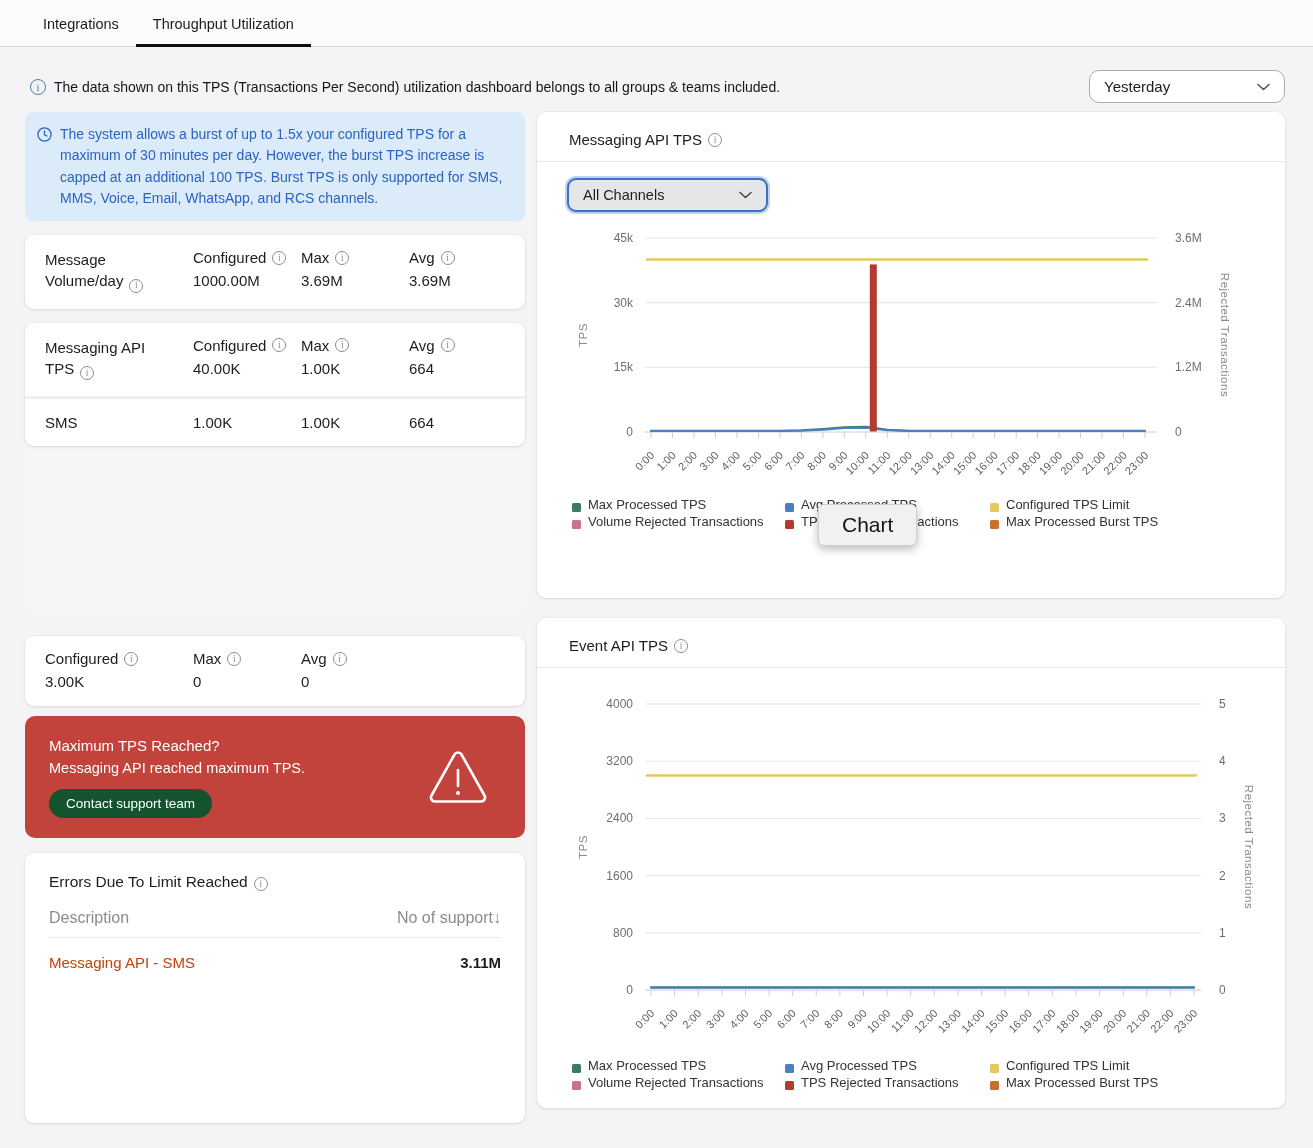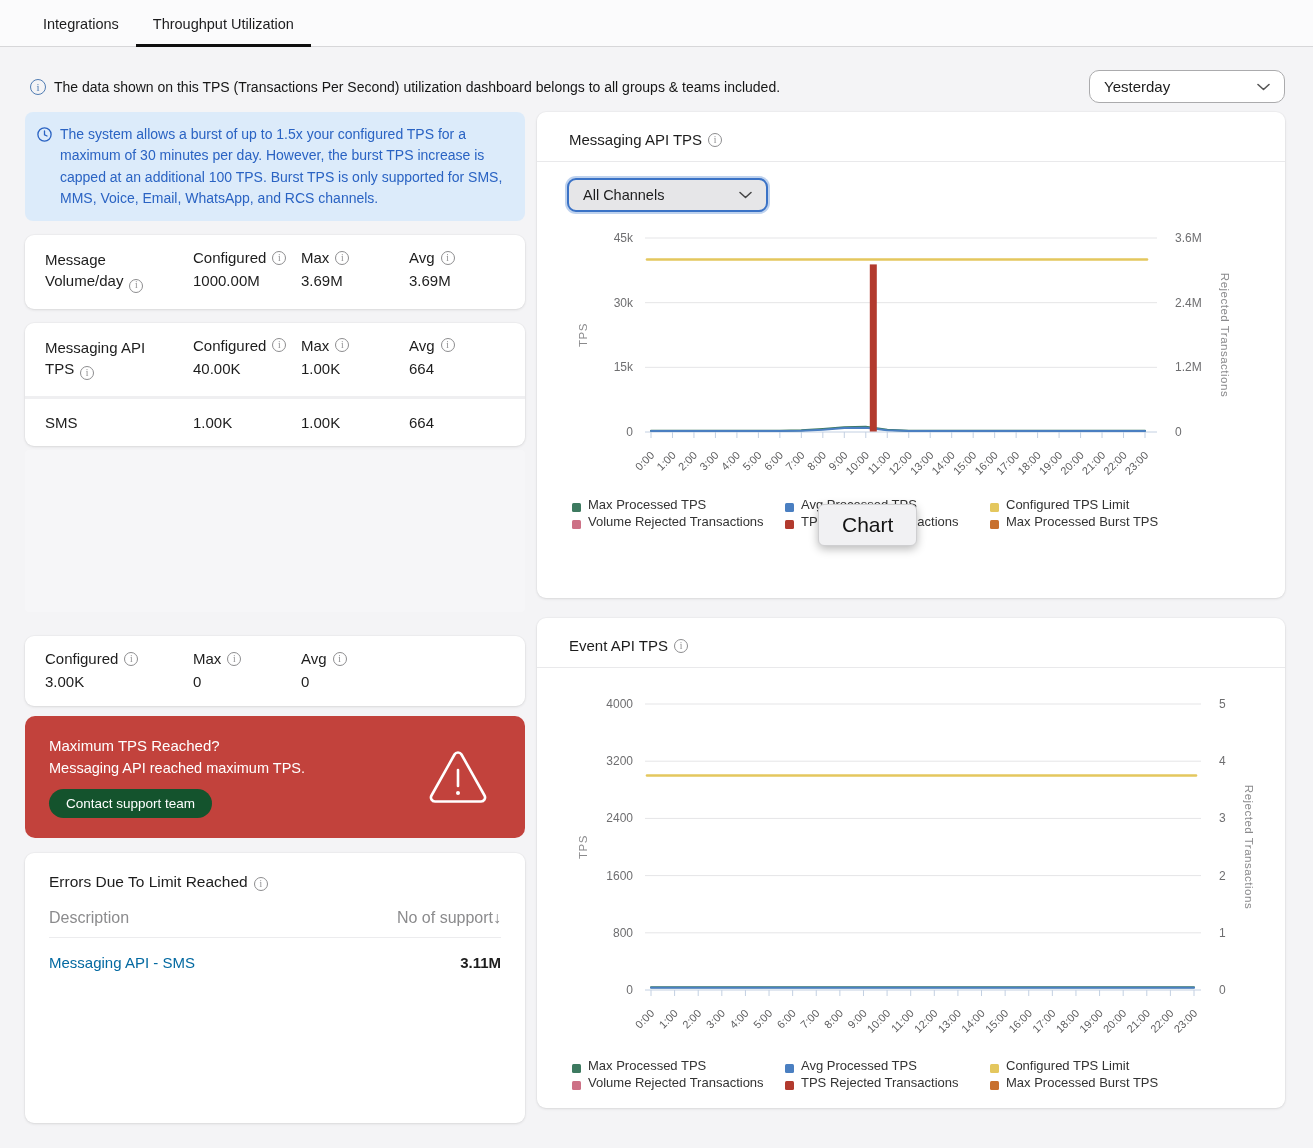--- a/index.html
+++ b/index.html
@@ -48,21 +48,21 @@
   .alert-title { font-size:15px; font-weight:500; }
   .alert-msg { font-size:14.5px; margin-top:6px; }
   .alert-btn { display:inline-block; margin-top:13px; background:#14532d; color:#fff; border:none; border-radius:16px; padding:7px 17px; font-size:13.5px; font-family:inherit; cursor:pointer; }
   .alert-tri { position:absolute; right:36px; top:50%; transform:translateY(-50%); }
 
   
   .errors-card { margin-top:15px; height:270px; padding:20px 24px; }
   .errors-title { font-size:15.5px; font-weight:500; display:flex; align-items:flex-end; }
   .errors-head { display:flex; justify-content:space-between; margin-top:18px; color:#8b8b8d; font-size:16px; padding-bottom:10px; border-bottom:1px solid #ececee; }
   .errors-row { display:flex; justify-content:space-between; margin-top:16px; font-size:15px; align-items:center; }
-  .errors-row a { color:#0369a1; text-decoration:none; }
+  .errors-row a { color:#c2410c; text-decoration:none; }
   .errors-count { font-weight:700; }
 
   
   .chart-card { position:relative; }
   .chart-card.c1 { height:486px; margin-bottom:20px; }
   .chart-card.c2 { height:490px; }
   .chart-title-row { padding:19px 32px 13px; font-size:15px; display:flex; align-items:center; border-bottom:1px solid #e9e9eb; }
   .filter { width:201px; height:34px; margin:16px 0 0 30px; background:#e6e6e8; border:2px solid #3a72c6; box-shadow:0 0 0 2px rgba(70,125,205,.35); border-radius:9px; display:flex; align-items:center; justify-content:space-between; padding:0 14px; font-size:14.5px; cursor:pointer; }
   .chart-wrap { position:relative; margin-top:10px; padding-left:24px; }
   .legend { display:grid; grid-template-columns:213px 205px auto; margin:6px 0 0 35px; row-gap:2px; font-size:13px; color:#333; }

